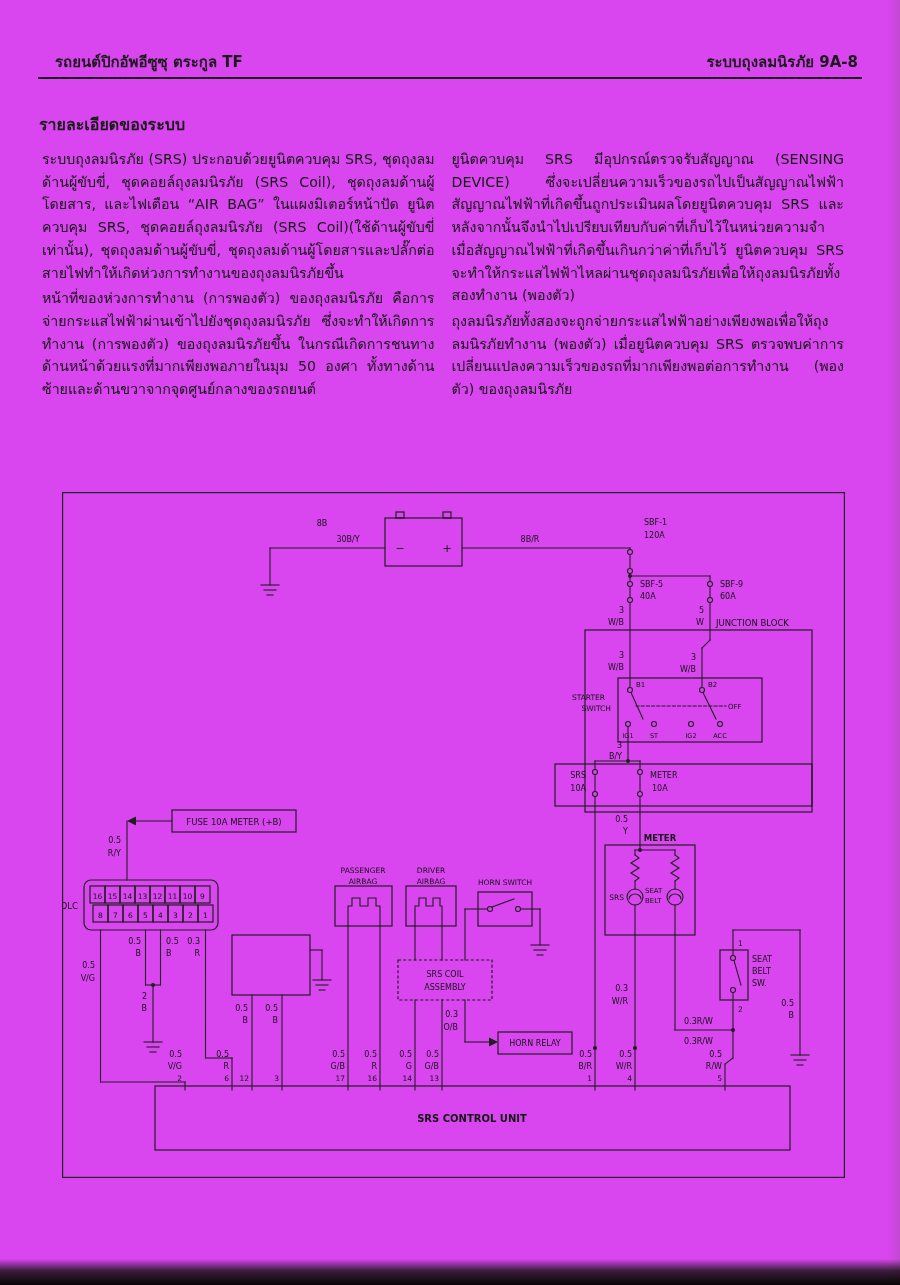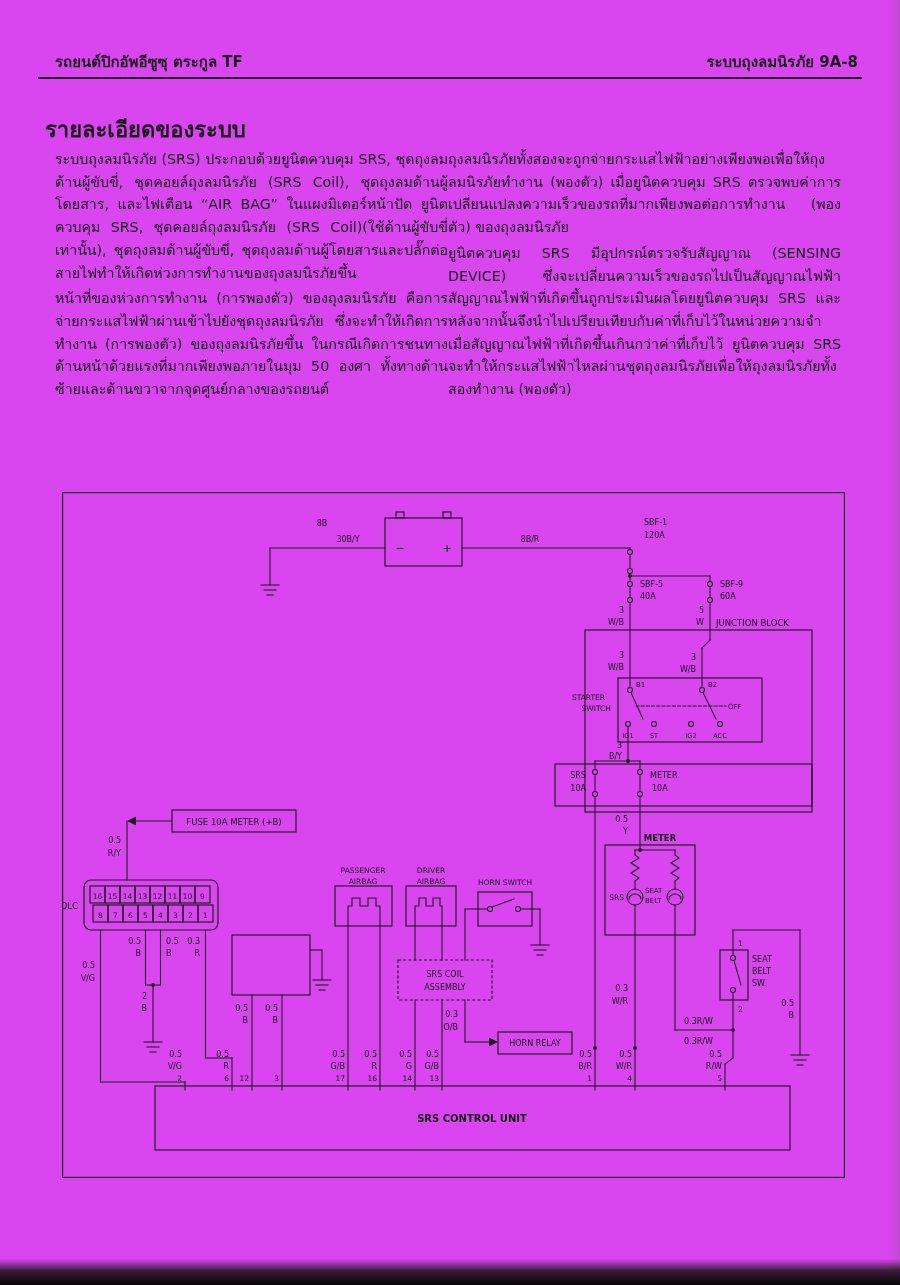--- a/index.html
+++ b/index.html
@@ -1,21 +1,21 @@
 <!DOCTYPE html>
 <html><head>
 <meta charset="utf-8">
 <style>
   html,body{margin:0;padding:0}
   body{width:900px;height:1285px;background:#b8b6b2;font-family:"DejaVu Sans",sans-serif}
   .page{position:relative;width:900px;height:1285px;background:#d946ef;overflow:hidden;color:#1a1a1a}
   .hdr{position:absolute;top:50px;left:55px;right:42px;display:flex;justify-content:space-between;font-weight:bold;font-size:15px}
   .rule{position:absolute;top:77px;left:38px;right:38px;height:2px;background:#1a1a1a}
-  .section-title{position:absolute;top:112px;left:45px;font-weight:bold;font-size:22px}
-  .cols{position:absolute;top:148px;left:55px;width:802px;display:flex;}
+  .section-title{position:absolute;top:112px;left:39px;font-weight:bold;font-size:16px}
+  .cols{position:absolute;top:148px;left:42px;width:802px;display:flex;gap:17px}
   .col{width:393px;font-size:14.2px;line-height:1.6;text-align:justify;color:#161616}
   .col p{margin:0 0 3px 0}
   .diagram{position:absolute;top:492px;left:62px;width:783px;height:686px}
   svg{display:block}
   svg text{fill:#141414;font-family:"DejaVu Sans",sans-serif}
   .w{stroke:#202020;stroke-width:1.1;fill:none;stroke-linecap:square}
   .bx{stroke:#202020;stroke-width:1.2;fill:none}
   .dash{stroke-dasharray:3 2.2}
   .dot{fill:#202020;stroke:none}
   .t{font-size:8px}
@@ -43,22 +43,22 @@
   <div class="rule"></div>
 
   <div class="section-title">รายละเอียดของระบบ</div>
 
   <div class="cols">
     <div class="col">
       <p>ระบบถุงลมนิรภัย (SRS) ประกอบด้วยยูนิตควบคุม SRS, ชุดถุงลมด้านผู้ขับขี่, ชุดคอยล์ถุงลมนิรภัย (SRS Coil), ชุดถุงลมด้านผู้โดยสาร, และไฟเตือน “AIR BAG” ในแผงมิเตอร์หน้าปัด ยูนิตควบคุม SRS, ชุดคอยล์ถุงลมนิรภัย (SRS Coil)(ใช้ด้านผู้ขับขี่เท่านั้น), ชุดถุงลมด้านผู้ขับขี่, ชุดถุงลมด้านผู้โดยสารและปลั๊กต่อสายไฟทำให้เกิดห่วงการทำงานของถุงลมนิรภัยขึ้น</p>
       <p>หน้าที่ของห่วงการทำงาน (การพองตัว) ของถุงลมนิรภัย คือการจ่ายกระแสไฟฟ้าผ่านเข้าไปยังชุดถุงลมนิรภัย ซึ่งจะทำให้เกิดการทำงาน (การพองตัว) ของถุงลมนิรภัยขึ้น ในกรณีเกิดการชนทางด้านหน้าด้วยแรงที่มากเพียงพอภายในมุม 50 องศา ทั้งทางด้านซ้ายและด้านขวาจากจุดศูนย์กลางของรถยนต์</p>
     </div>
     <div class="col">
+      <p>ยูนิตควบคุม SRS มีอุปกรณ์ตรวจรับสัญญาณ (SENSING DEVICE) ซึ่งจะเปลี่ยนความเร็วของรถไปเป็นสัญญาณไฟฟ้า สัญญาณไฟฟ้าที่เกิดขึ้นถูกประเมินผลโดยยูนิตควบคุม SRS และหลังจากนั้นจึงนำไปเปรียบเทียบกับค่าที่เก็บไว้ในหน่วยความจำ เมื่อสัญญาณไฟฟ้าที่เกิดขึ้นเกินกว่าค่าที่เก็บไว้ ยูนิตควบคุม SRS จะทำให้กระแสไฟฟ้าไหลผ่านชุดถุงลมนิรภัยเพื่อให้ถุงลมนิรภัยทั้งสองทำงาน (พองตัว)</p>
       <p>ถุงลมนิรภัยทั้งสองจะถูกจ่ายกระแสไฟฟ้าอย่างเพียงพอเพื่อให้ถุงลมนิรภัยทำงาน (พองตัว) เมื่อยูนิตควบคุม SRS ตรวจพบค่าการเปลี่ยนแปลงความเร็วของรถที่มากเพียงพอต่อการทำงาน (พองตัว) ของถุงลมนิรภัย</p>
-      <p>ยูนิตควบคุม SRS มีอุปกรณ์ตรวจรับสัญญาณ (SENSING DEVICE) ซึ่งจะเปลี่ยนความเร็วของรถไปเป็นสัญญาณไฟฟ้า สัญญาณไฟฟ้าที่เกิดขึ้นถูกประเมินผลโดยยูนิตควบคุม SRS และหลังจากนั้นจึงนำไปเปรียบเทียบกับค่าที่เก็บไว้ในหน่วยความจำ เมื่อสัญญาณไฟฟ้าที่เกิดขึ้นเกินกว่าค่าที่เก็บไว้ ยูนิตควบคุม SRS จะทำให้กระแสไฟฟ้าไหลผ่านชุดถุงลมนิรภัยเพื่อให้ถุงลมนิรภัยทั้งสองทำงาน (พองตัว)</p>
     </div>
   </div>
 
   <div class="diagram">
     <svg width="783" height="686" viewBox="62 492 783 686">
       <defs>
         <g id="gnd">
           <line x1="-9" y1="0" x2="9" y2="0" class="w"></line>
           <line x1="-6" y1="5" x2="6" y2="5" class="w"></line>
           <line x1="-3" y1="10" x2="3" y2="10" class="w"></line>

